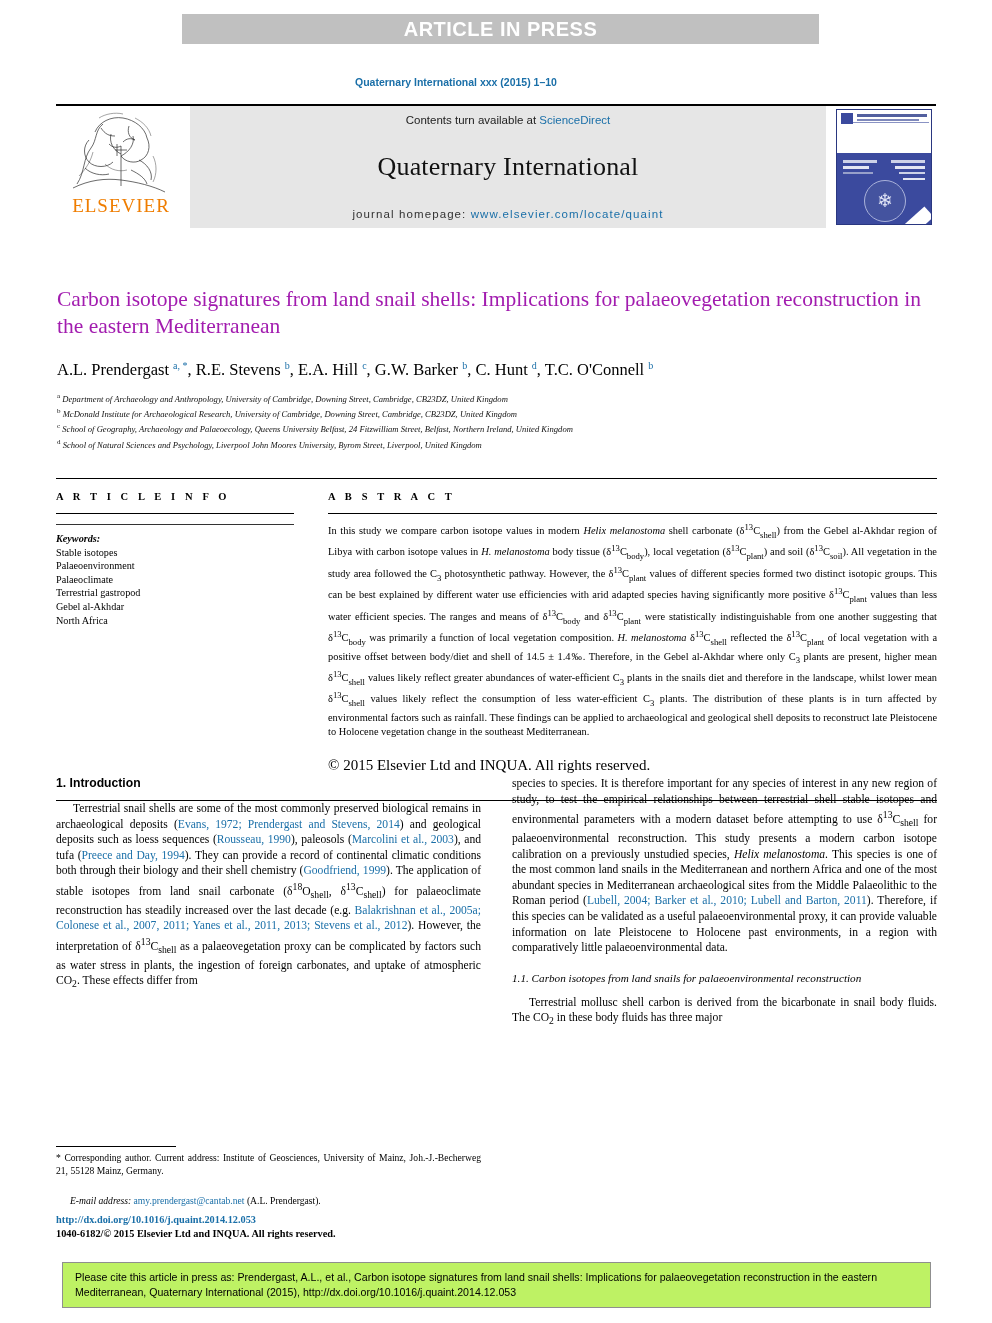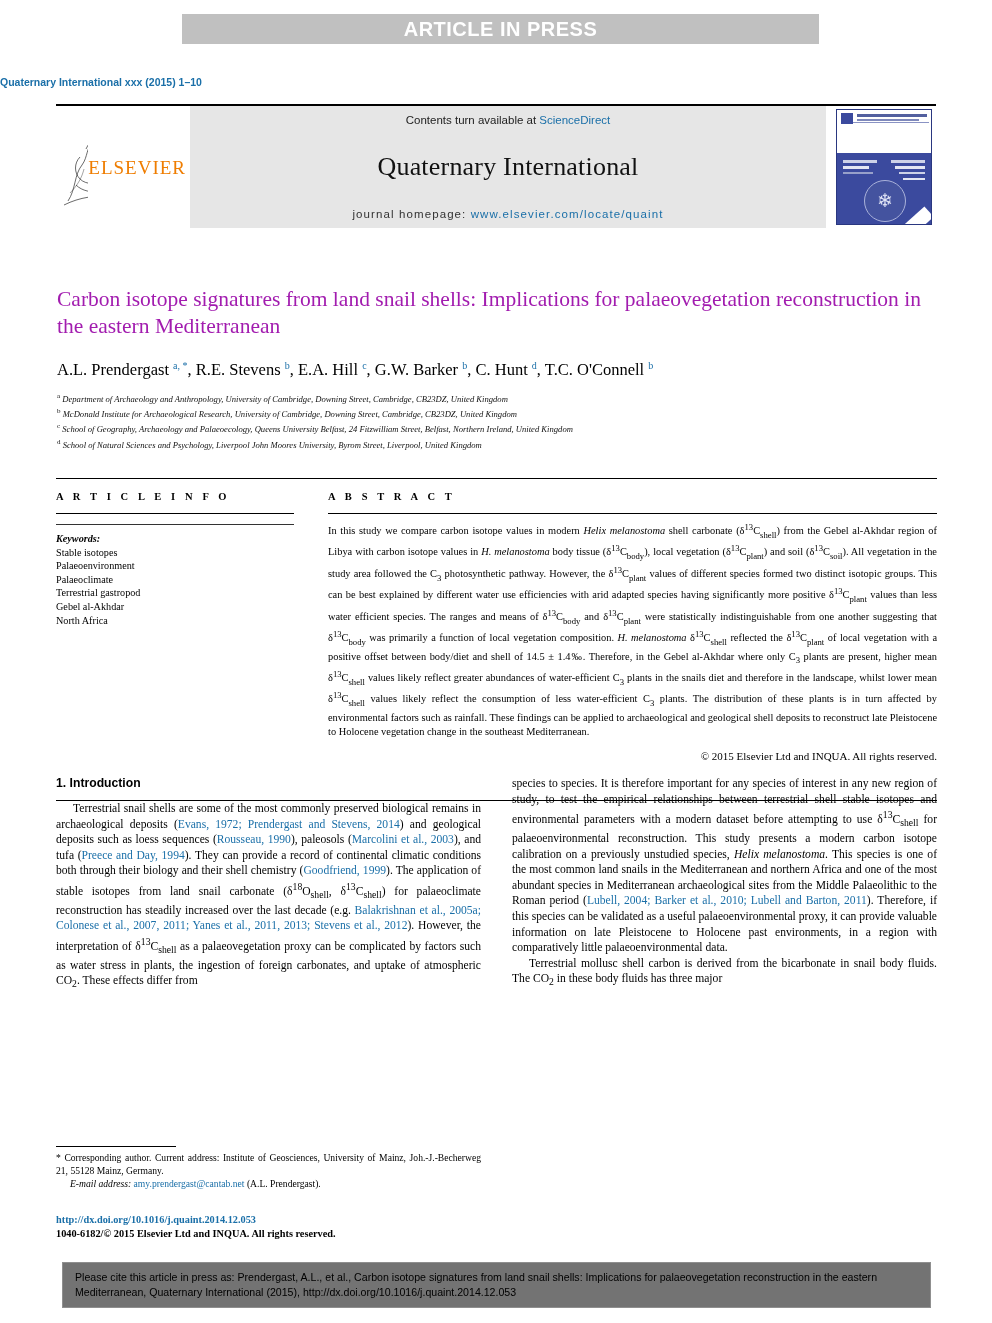--- a/index.html
+++ b/index.html
@@ -28,38 +28,38 @@
     font-weight: bold;
     font-size: 20px;
     letter-spacing: 0.5px;
     color: #ffffff;
   }
 
   
   .journal-ref {
     position: absolute;
     left: 0; top: 76px; width: 912px;
-    text-align: left;
+    text-align: center;
     font-family: "Liberation Sans", sans-serif;
     font-size: 10.5px;
     font-weight: bold;
     color: #1a6fa8;
   }
 
   
   .masthead {
     position: absolute;
     left: 56px; top: 104px;
     width: 880px; height: 124px;
     border-top: 2px solid #000;
     display: flex;
   }
   .elsevier-logo {
     width: 130px; padding-top: 0;
-    display: flex; flex-direction: row;
+    display: flex; flex-direction: column;
     align-items: center; justify-content: flex-start;
   }
   .tree-box { width: 112px; height: 88px; position: relative; overflow:hidden;}
   .elsevier-word {
     font-family: "Liberation Serif", serif;
     font-size: 19px;
     letter-spacing: 1px;
     color: #ef7d00;
     font-weight: normal;
     margin-top: 1px;
@@ -203,24 +203,24 @@
 
   .abs-text {
     font-family: "Liberation Serif", serif;
     font-size: 10.4px;
     line-height: 13.9px;
     text-align: justify;
     color: #000;
   }
   .abs-text .sp { font-style: italic; }
   .copyright {
-    margin-top: 12px;
-    text-align: right;
-    font-family: "Liberation Serif", serif;
-    font-size: 11px;
+    margin-top: 19px;
+    text-align: left;
+    font-family: "Liberation Serif", serif;
+    font-size: 15px;
   }
 
   .divider-after-abs {
     position: absolute; left: 56px; top: 800px; width: 881px;
     border-top: 1px solid #000;
   }
 
   
   .body-cols {
     position: absolute; left: 56px; top: 776px;
@@ -261,36 +261,36 @@
   .footnote .fn-rule {
     width: 120px; border-top: 1px solid #000; margin-bottom: 5px;
   }
   .footnote p {
     margin: 0;
     font-family: "Liberation Serif", serif;
     font-size: 9.6px;
     line-height: 12.6px;
     text-align: justify;
   }
-  .footnote .email-line { text-indent: 14px; margin-top: 1px; }
+  .footnote .email-line { text-indent: 14px; margin-top: 18px; }
   .footnote .em-label { font-style: italic; }
   .doi-block {
     position: absolute; left: 56px; top: 1213px; width: 440px;
     font-family: "Liberation Serif", serif;
     font-size: 10.3px;
     line-height: 14px;
   }
   .doi-block .doi { color: #1a6fa8; font-weight: bold; }
   .doi-block .issn { font-weight: bold; }
 
   
   .cite-box {
     position: absolute; left: 62px; top: 1262px;
     width: 869px; height: 46px;
-    background: #737373;
+    background: #bef264;
     border: 1px solid #8f8f8f;
     display: flex; align-items: center;
   }
   .cite-box p {
     margin: 0; padding: 0 12px;
     font-family: "Liberation Sans", sans-serif;
     font-size: 10.6px;
     line-height: 15.5px;
     color: #000;
   }
@@ -419,20 +419,21 @@
     <h2 class="sec-title">1. Introduction</h2>
     <p class="para">
       Terrestrial snail shells are some of the most commonly preserved biological remains in archaeological deposits (<a class="ref" href="#">Evans, 1972; Prendergast and Stevens, 2014</a>) and geological deposits such as loess sequences (<a class="ref" href="#">Rousseau, 1990</a>), paleosols (<a class="ref" href="#">Marcolini et al., 2003</a>), and tufa (<a class="ref" href="#">Preece and Day, 1994</a>). They can provide a record of continental climatic conditions both through their biology and their shell chemistry (<a class="ref" href="#">Goodfriend, 1999</a>). The application of stable isotopes from land snail carbonate (δ<sup>18</sup>O<sub>shell</sub>, δ<sup>13</sup>C<sub>shell</sub>) for palaeoclimate reconstruction has steadily increased over the last decade (e.g. <a class="ref" href="#">Balakrishnan et al., 2005a; Colonese et al., 2007, 2011; Yanes et al., 2011, 2013; Stevens et al., 2012</a>). However, the interpretation of δ<sup>13</sup>C<sub>shell</sub> as a palaeovegetation proxy can be complicated by factors such as water stress in plants, the ingestion of foreign carbonates, and uptake of atmospheric CO<sub>2</sub>. These effects differ from
     </p>
   </div>
 
   <div class="bcol right">
     <p class="para" style="text-indent:0">
       species to species. It is therefore important for any species of interest in any new region of study, to test the empirical relationships between terrestrial shell stable isotopes and environmental parameters with a modern dataset before attempting to use δ<sup>13</sup>C<sub>shell</sub> for palaeoenvironmental reconstruction. This study presents a modern carbon isotope calibration on a previously unstudied species, <i>Helix melanostoma</i>. This species is one of the most common land snails in the Mediterranean and northern Africa and one of the most abundant species in Mediterranean archaeological sites from the Middle Palaeolithic to the Roman period (<a class="ref" href="#">Lubell, 2004; Barker et al., 2010; Lubell and Barton, 2011</a>). Therefore, if this species can be validated as a useful palaeoenvironmental proxy, it can provide valuable information on late Pleistocene to Holocene past environments, in a region with comparatively little palaeoenvironmental data.
     </p>
+    <h3 class="subsec-title">1.1. Carbon isotopes from land snails for palaeoenvironmental reconstruction</h3>
     <p class="para">
       Terrestrial mollusc shell carbon is derived from the bicarbonate in snail body fluids. The CO<sub>2</sub> in these body fluids has three major
     </p>
   </div>
 </div>
 
 <div class="footnote">
   <div class="fn-rule"></div>
   <p>* Corresponding author. Current address: Institute of Geosciences, University of Mainz, Joh.-J.-Becherweg 21, 55128 Mainz, Germany.</p>
   <p class="email-line">

